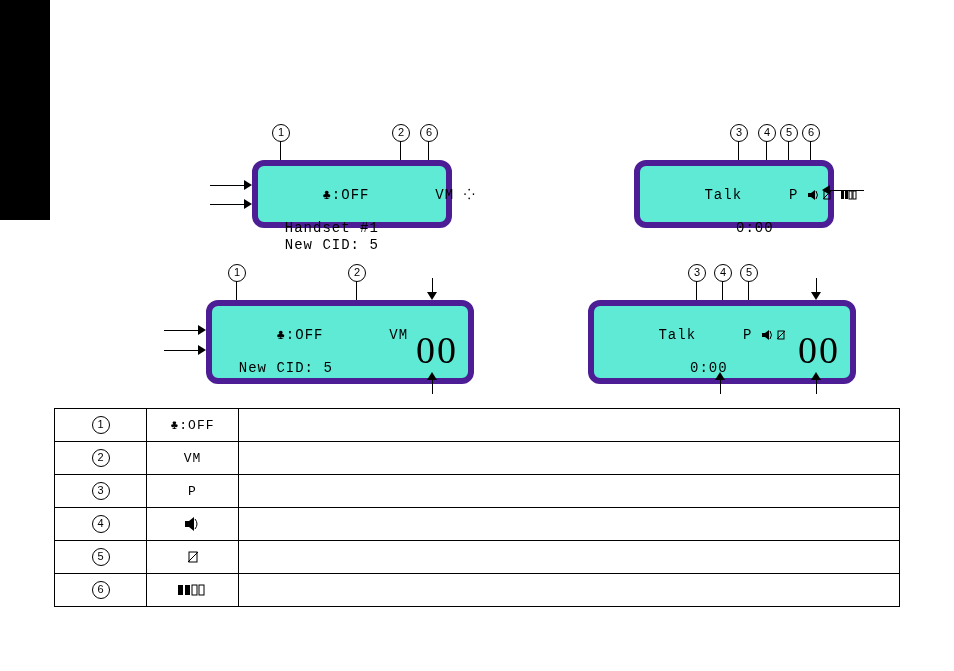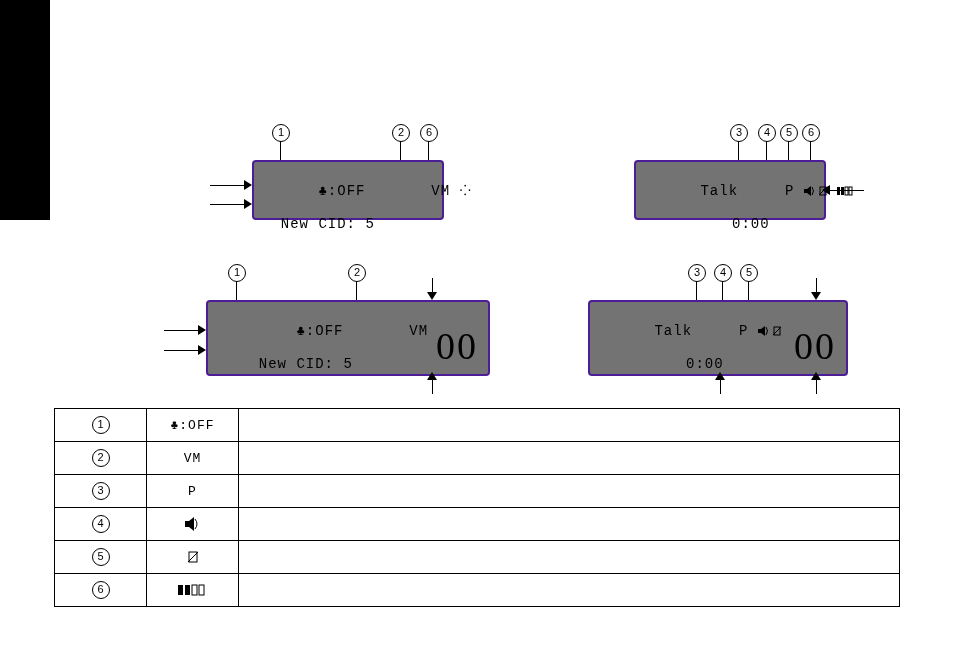--- a/index.html
+++ b/index.html
@@ -19,23 +19,23 @@
     left: 0;
     top: 0;
     width: 50px;
     height: 220px;
     background: #000;
   }
 
   
   .lcd {
     position: absolute;
-    border: 2px solid #4c1d95;
-    border-radius: 4px;
-    background: #737373;
+    border: 6px solid #4c1d95;
+    border-radius: 12px;
+    background: #5eead4;
     font-family: "Courier New", monospace;
     font-size: 14px;
     line-height: 1.2;
     letter-spacing: 1px;
   }
   .lcd .row { white-space: pre; }
   .lcd .top-row { padding: 4px 8px 0 8px; }
   .lcd .mid-row { padding: 0 8px; }
   .seg7 {
     font-family: Liberation Serif, serif;
@@ -142,20 +142,21 @@
 </head>
 <body>
 
 <div class="page">
   <div class="black-tab"></div>
 
   <div class="lcd" style="left:252px; top:160px; width:188px; height:56px;">
     <div class="row top-row">
       <span>♣:OFF</span><span>       </span><span>VM ⁘</span>
     </div>
+    <div class="row mid-row">  Handset #1</div>
     <div class="row mid-row">  New CID: 5</div>
   </div>
 
   <div class="callnum" style="left:272px; top:124px;">1</div>
   <div class="tick v" style="left:280px; top:141px; height:19px;"></div>
   <div class="callnum" style="left:392px; top:124px;">2</div>
   <div class="tick v" style="left:400px; top:141px; height:19px;"></div>
   <div class="callnum" style="left:420px; top:124px;">6</div>
   <div class="tick v" style="left:428px; top:141px; height:19px;"></div>
 
@@ -188,21 +189,21 @@
   <div class="callnum" style="left:758px; top:124px;">4</div>
   <div class="tick v" style="left:766px; top:141px; height:19px;"></div>
   <div class="callnum" style="left:780px; top:124px;">5</div>
   <div class="tick v" style="left:788px; top:141px; height:19px;"></div>
   <div class="callnum" style="left:802px; top:124px;">6</div>
   <div class="tick v" style="left:810px; top:141px; height:19px;"></div>
 
   <div class="shaft" style="left:830px; top:190px; width:34px; height:1px;"></div>
   <div class="arrow-left" style="left:822px; top:185px;"></div>
 
-  <div class="lcd" style="left:206px; top:300px; width:256px; height:72px;padding-left:24px;">
+  <div class="lcd" style="left:206px; top:300px; width:256px; height:72px;">
     <div class="row top-row">
       <span>♣:OFF</span><span>       </span><span>VM</span>
     </div>
     <div class="row mid-row">  New CID: 5</div>
     <div class="seg7" style="right:10px; top:22px;">00</div>
   </div>
   <div class="callnum" style="left:228px; top:264px;">1</div>
   <div class="tick v" style="left:236px; top:281px; height:19px;"></div>
   <div class="callnum" style="left:348px; top:264px;">2</div>
   <div class="tick v" style="left:356px; top:281px; height:19px;"></div>

